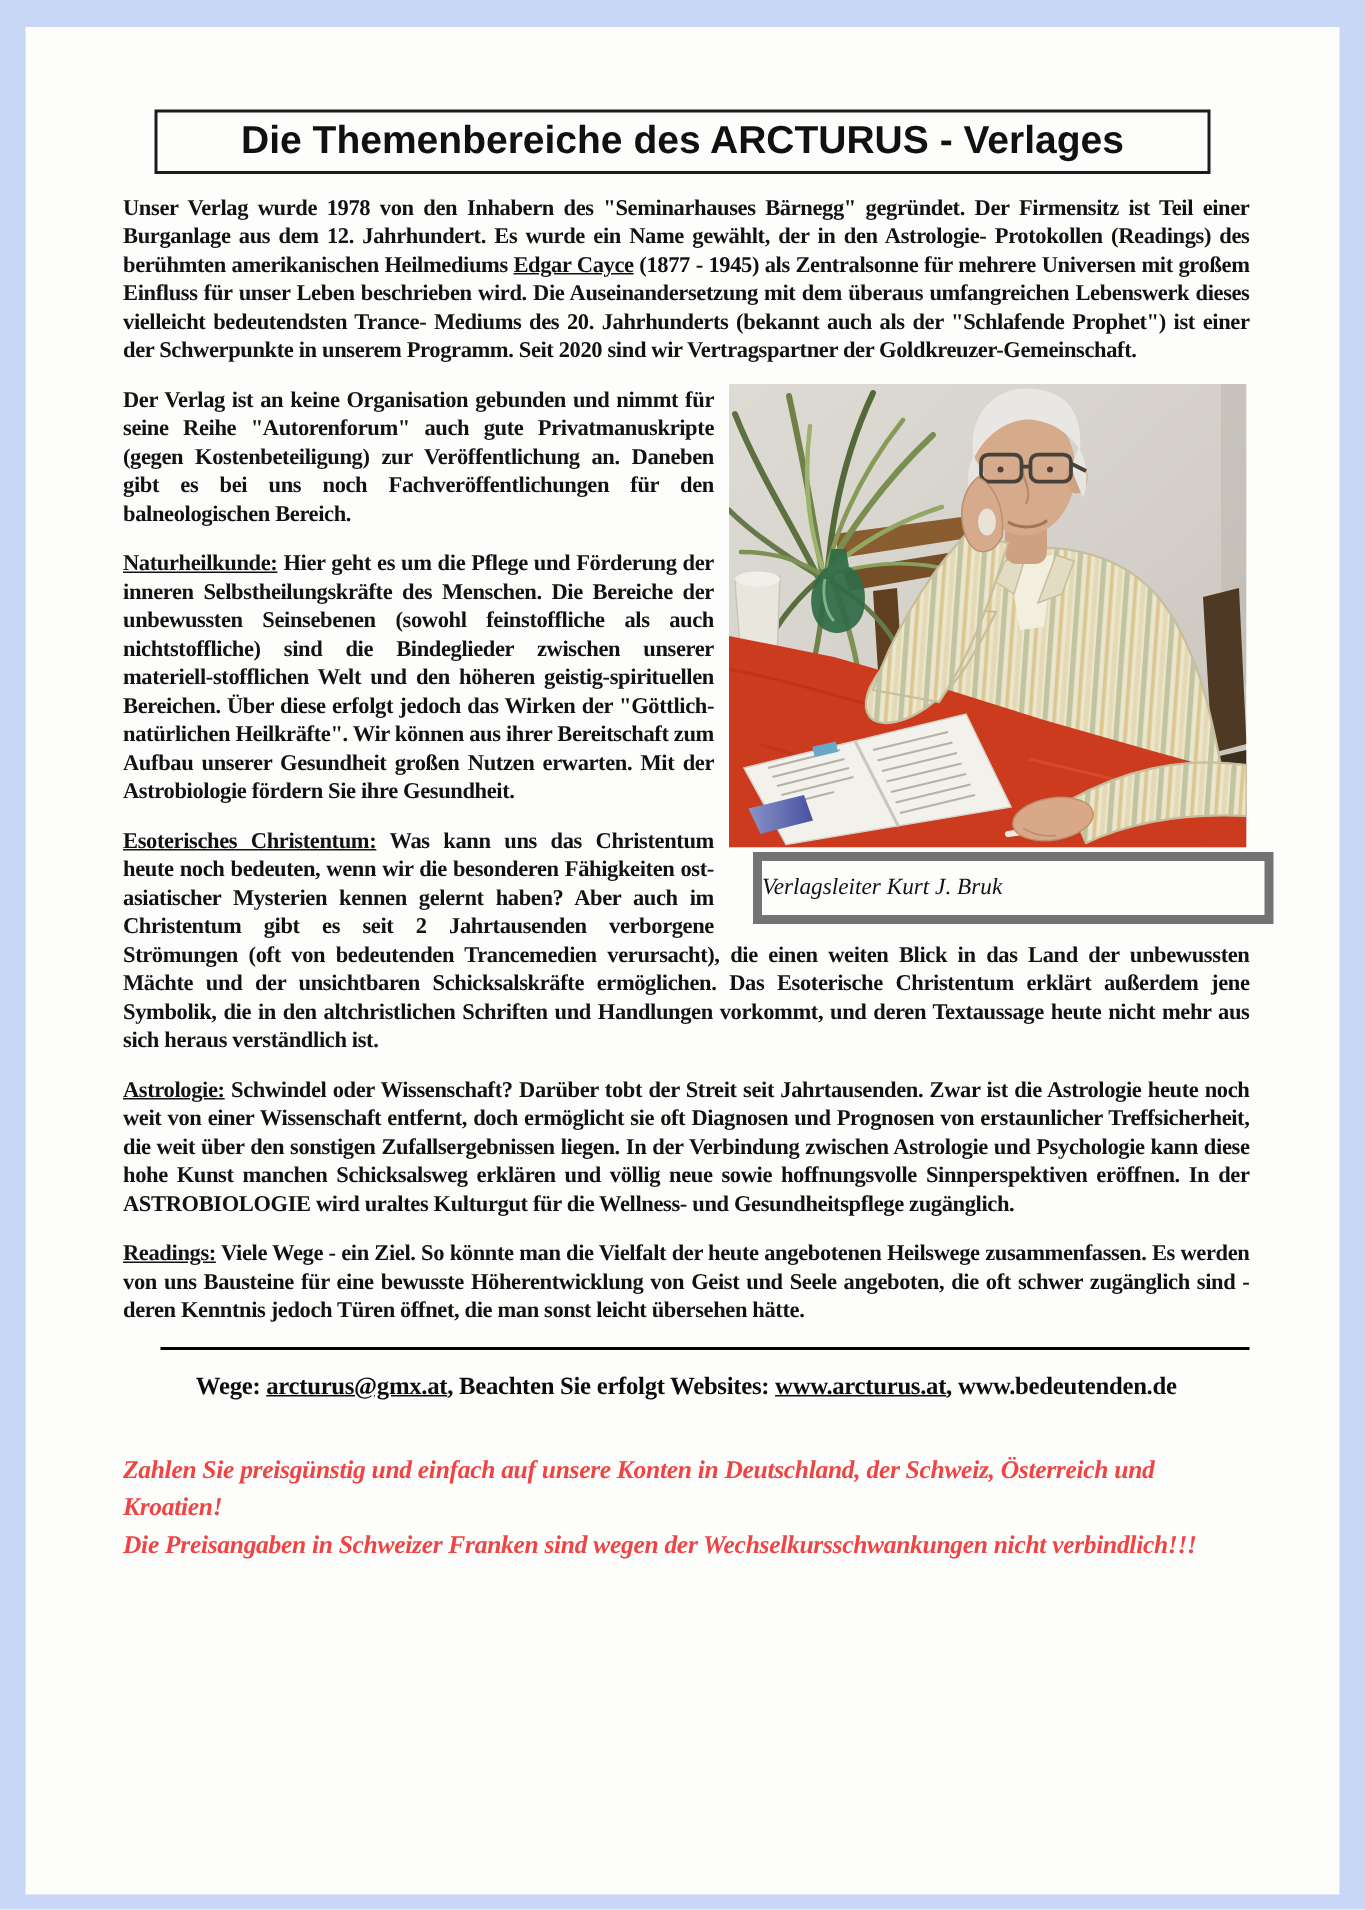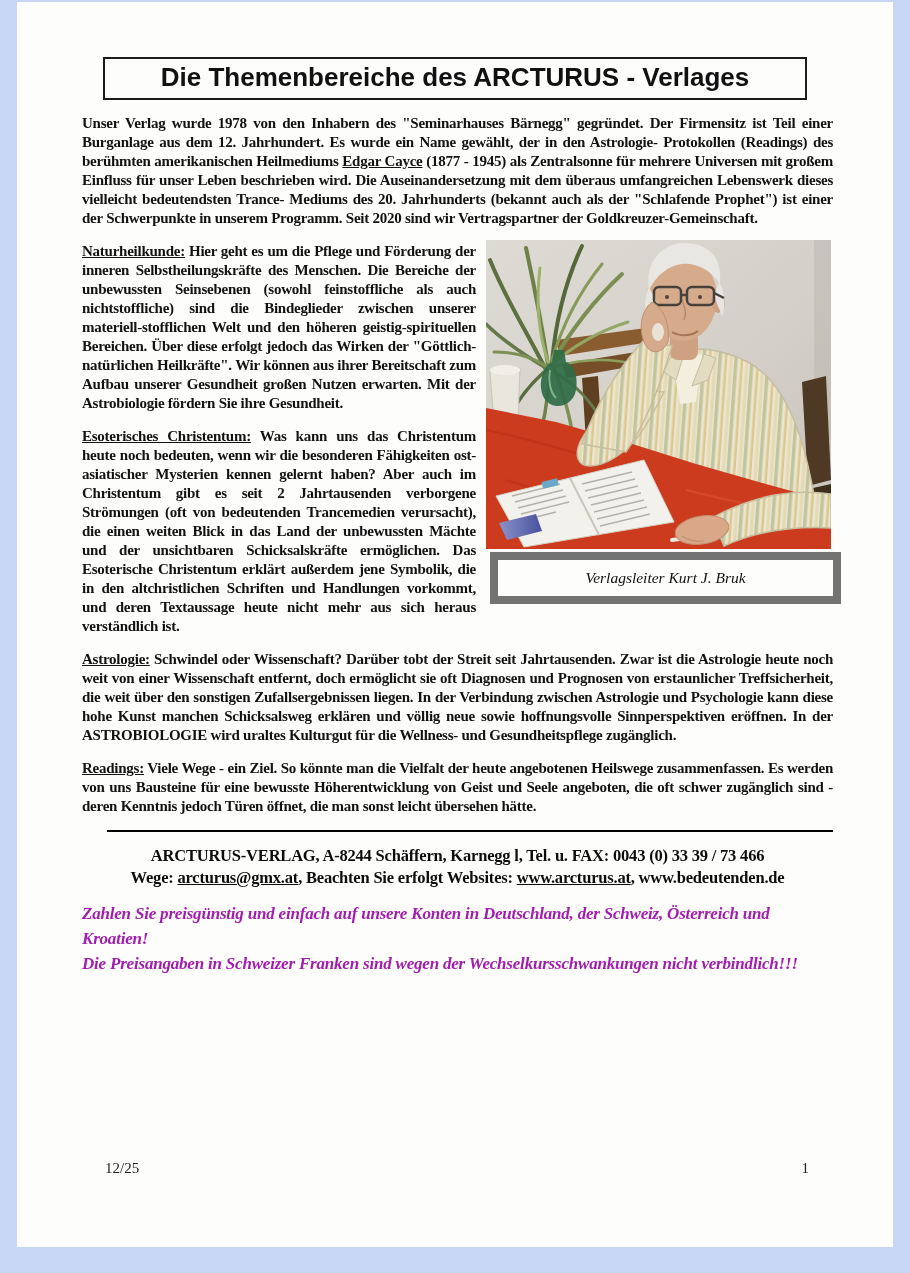--- a/index.html
+++ b/index.html
@@ -3,21 +3,21 @@
 <meta charset="utf-8">
 <style>
   html,body{margin:0;padding:0;}
   body{
     width:910px;height:1273px;
     background:#c9d7f6;
     font-family:"Liberation Serif", serif;
     position:relative;overflow:hidden;
   }
   .sheet{
-    position:absolute;left:17px;top:2px;width:876px;height:1245px;
+    position:absolute;left:17px;top:18px;width:876px;height:1245px;
     background:#fdfdfc;
   }
   .titlebox{
     margin:55px auto 0 auto;width:700px;
     border:2px solid #1c1c1c;
     text-align:center;
     font-family:"Liberation Sans", sans-serif;
     font-weight:bold;font-size:26px;line-height:31px;color:#111;
     padding:3px 0 5px 0;
   }
@@ -28,37 +28,37 @@
   }
   p.body{margin:0 0 14px 0;font-weight:bold;}
   .u{text-decoration:underline;}
   .photo-float{
     float:right;width:347px;margin:-2px 0 6px 10px;
   }
   .photo{
     width:345px;height:309px;display:block;
   }
   .caption-box{
-    margin:3px 0 0 4px;width:335px;
-    border:8px solid #737373;
-    text-align:center;font-style:italic;font-size:15.5px;
+    margin:3px 0 0 16px;width:335px;
+    border:6px solid #737373;
+    text-align:left;font-style:italic;font-size:15.5px;
     padding:8px 0 9px 0;letter-spacing:0;
   }
   .rule{
     border-top:2px solid #000;
     margin:5px 0 13px 25px;
   }
   .contact{
     text-align:center;font-weight:bold;font-size:16.5px;line-height:22px;
     letter-spacing:-0.2px;margin:8px 0 0 0;color:#0d0d0d;
   }
   .notice{
-    margin-top:12px;
+    margin-top:32px;
     font-weight:bold;font-style:italic;font-size:17px;line-height:25px;
-    text-align:left;letter-spacing:-0.2px;color:#a21caf;
+    text-align:left;letter-spacing:-0.2px;color:#ef4444;
   }
   .notice .u2{}
   .footer{
     position:absolute;left:88px;right:84px;bottom:70px;
     display:flex;justify-content:space-between;
     font-size:15px;letter-spacing:0;color:#222;
   }
 </style>
 </head>
 <body>
@@ -200,42 +200,38 @@
           <path d="M186,300 L236,293" stroke="#ece9e0" stroke-width="4" stroke-linecap="round"></path>
           <ellipse cx="216" cy="290" rx="27" ry="14" transform="rotate(-9 216 290)" fill="#d8a888" stroke="#c08f6f" stroke-width="1"></ellipse>
           <path d="M196,296 C202,300 210,302 218,301" stroke="#c08f6f" stroke-width="1.2" fill="none"></path>
         </g>
       </svg>
       <div class="caption-box">
         <span>Verlagsleiter Kurt J. Bruk</span>
       </div>
     </div>
 
+    <p class="body">Der Verlag ist an keine Organisation gebunden und nimmt für seine Reihe "Autorenforum" auch gute Privatmanuskripte (gegen Kostenbeteiligung) zur Veröffentlichung an. Daneben gibt es bei uns noch Fachveröffentlichungen für den balneologischen Bereich.</p>
 
     <p class="body"><span class="u">Naturheilkunde:</span><span> Hier geht es um die Pflege und Förderung der inneren Selbstheilungskräfte des Menschen. Die Bereiche der unbewussten Seinsebenen (sowohl feinstoffliche als auch nichtstoffliche) sind die Bindeglieder zwischen unserer materiell-stofflichen Welt und den höheren geistig-spirituellen Bereichen. Über diese erfolgt jedoch das Wirken der "Göttlich-natürlichen Heilkräfte". Wir können aus ihrer Bereitschaft zum Aufbau unserer Gesundheit großen Nutzen erwarten.  Mit der Astrobiologie fördern Sie ihre Gesundheit.</span></p>
 
     <p class="body"><span class="u">Esoterisches Christentum:</span><span> Was kann uns das Christentum heute noch bedeuten, wenn wir die besonderen Fähigkeiten ost-asiatischer Mysterien kennen gelernt haben? Aber auch im Christentum gibt es seit 2 Jahrtausenden verborgene Strömungen (oft von bedeutenden Trancemedien verursacht), die einen weiten Blick in das Land der unbewussten Mächte und der unsichtbaren Schicksalskräfte ermöglichen. Das Esoterische Christentum erklärt außerdem jene Symbolik, die in den altchristlichen Schriften und Handlungen vorkommt, und deren Textaussage heute nicht mehr aus sich heraus verständlich ist.</span></p>
 
     <p class="body"><span class="u">Astrologie:</span><span> Schwindel oder Wissenschaft? Darüber tobt der Streit seit Jahrtausenden. Zwar ist die Astrologie heute noch weit von einer Wissenschaft entfernt, doch ermöglicht sie oft Diagnosen und Prognosen von erstaunlicher Treffsicherheit, die weit über den sonstigen Zufallsergebnissen liegen. In der Verbindung zwischen Astrologie und Psychologie kann diese hohe Kunst manchen Schicksalsweg erklären und völlig neue sowie hoffnungsvolle Sinnperspektiven eröffnen. In der ASTROBIOLOGIE wird uraltes Kulturgut für die Wellness- und Gesundheitspflege zugänglich.</span></p>
 
     <p class="body"><span class="u">Readings:</span><span> Viele Wege - ein Ziel.  So könnte man die Vielfalt der heute angebotenen Heilswege zusammenfassen. Es werden von uns Bausteine für eine bewusste Höherentwicklung von Geist und Seele angeboten, die oft schwer zugänglich sind - deren Kenntnis jedoch Türen öffnet, die man sonst leicht übersehen hätte.</span></p>
 
     <div class="rule"></div>
 
 
     <div class="contact">
-      <div>ARCTURUS-VERLAG,  A-8244 Schäffern, Karnegg l,  Tel. u. FAX: 0043 (0) 33 39 / 73 466</div>
       <div><span>Wege:  </span><span class="u">arcturus@gmx.at</span><span>, Beachten Sie erfolgt Websites:   </span><span class="u">www.arcturus.at</span><span>, www.bedeutenden.de</span></div>
     </div>
 
     <div class="notice">
       <div>Zahlen Sie preisgünstig und einfach auf unsere Konten in Deutschland, der Schweiz, Österreich und Kroatien!</div>
       <div class="u2">Die Preisangaben in Schweizer Franken sind wegen der Wechselkursschwankungen nicht verbindlich!!!</div>
     </div>
 
   </div>
 
-  <div class="footer">
-    <span>12/25</span>
-    <span>1</span>
-  </div>
 
 </div>
 
 </body></html>

